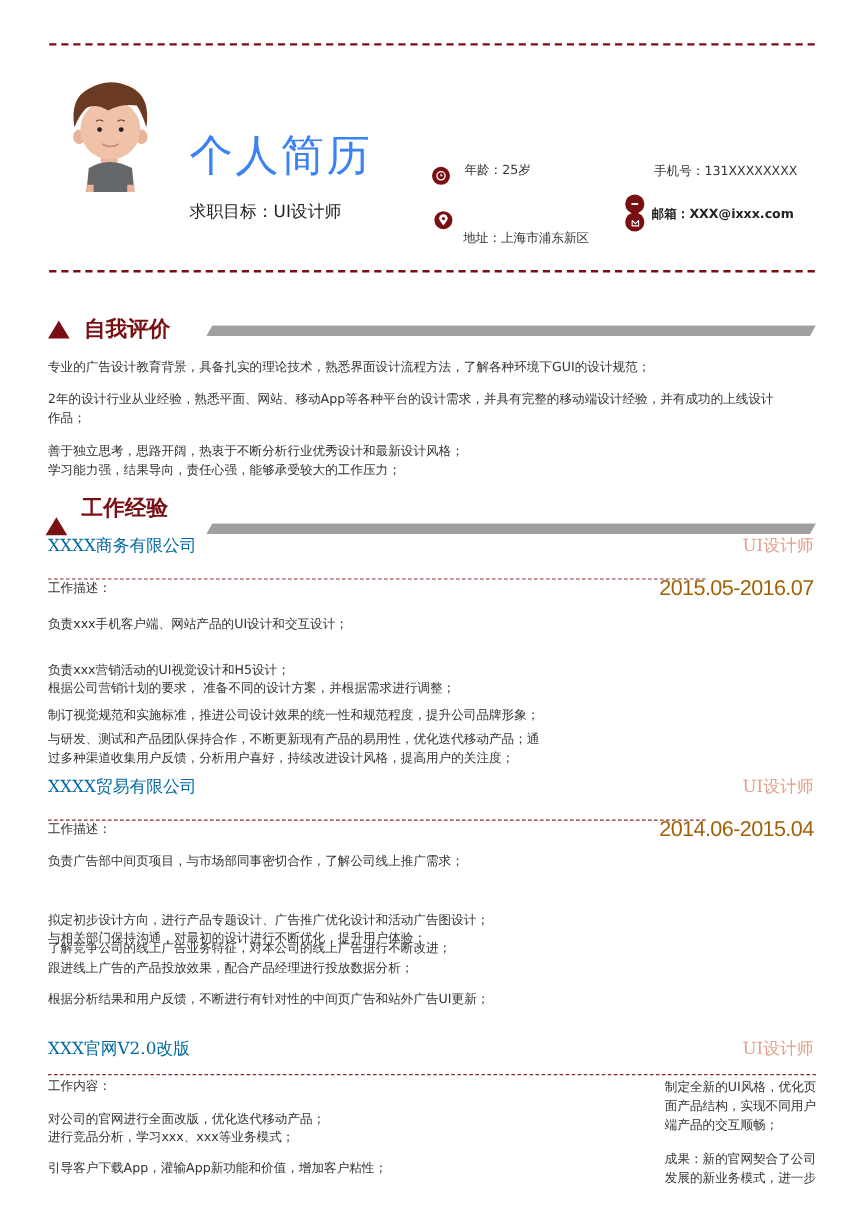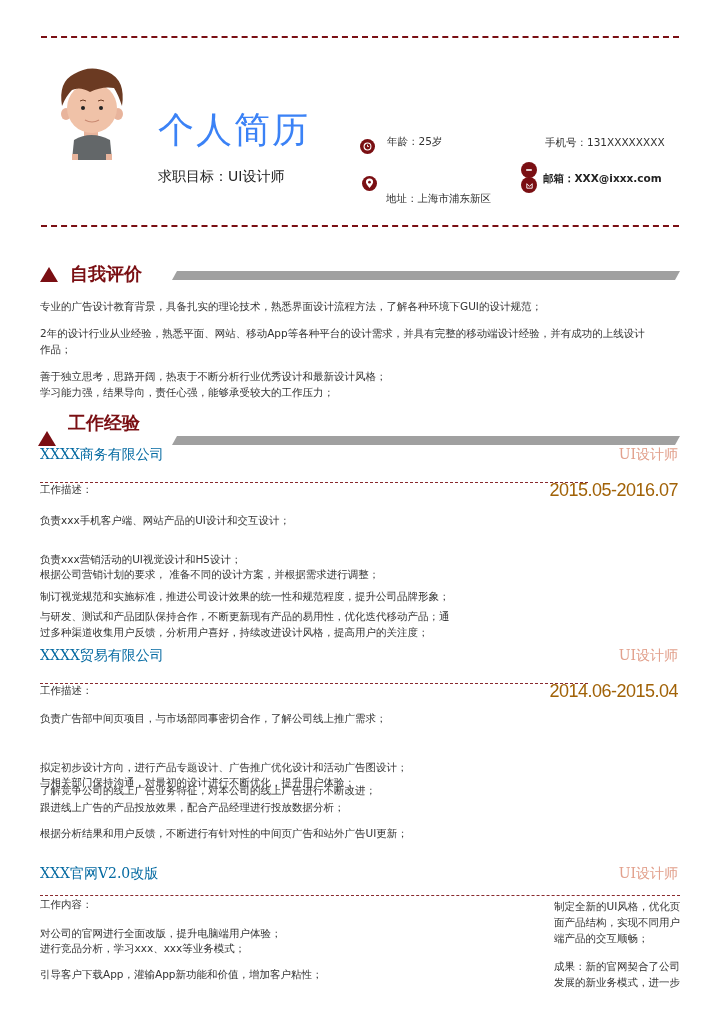--- a/index.html
+++ b/index.html
@@ -123,21 +123,21 @@
 <div class="abs body-text" style="left:40px; top:759px;">拟定初步设计方向，进行产品专题设计、广告推广优化设计和活动广告图设计；</div>
 <div class="abs body-text" style="left:40px; top:774px;">与相关部门保持沟通，对最初的设计进行不断优化，提升用户体验；</div>
 <div class="abs body-text" style="left:40px; top:799px;">跟进线上广告的产品投放效果，配合产品经理进行投放数据分析；</div>
 <div class="abs body-text" style="left:40px; top:825px;">根据分析结果和用户反馈，不断进行有针对性的中间页广告和站外广告UI更新；</div>
 
 <div class="abs company" style="left:40px; top:865px;">XXX官网V2.0改版</div>
 <div class="abs role" style="right:42px; top:865px;">UI设计师</div>
 <div class="thin-dash" style="left:40px; top:895px; width:640px;"></div>
 <div class="abs label" style="left:40px; top:898px;">工作内容：</div>
 
-<div class="abs body-text" style="left:40px; top:925px;">对公司的官网进行全面改版，提升电脑端用户体验；</div>
+<div class="abs body-text" style="left:40px; top:925px;">对公司的官网进行全面改版，优化迭代移动产品；</div>
 <div class="abs body-text" style="left:40px; top:940px;">进行竞品分析，学习xxx、xxx等业务模式；</div>
 <div class="abs body-text" style="left:40px; top:966px;">引导客户下载App，灌输App新功能和价值，增加客户粘性；</div>
 
 <div class="abs body-text" style="left:554px; top:898px;">制定全新的UI风格，优化页</div>
 <div class="abs body-text" style="left:554px; top:914px;">面产品结构，实现不同用户</div>
 <div class="abs body-text" style="left:554px; top:930px;">端产品的交互顺畅；</div>
 <div class="abs body-text" style="left:554px; top:958px;">成果：新的官网契合了公司</div>
 <div class="abs body-text" style="left:554px; top:974px;">发展的新业务模式，进一步</div>
 
 </body></html>

